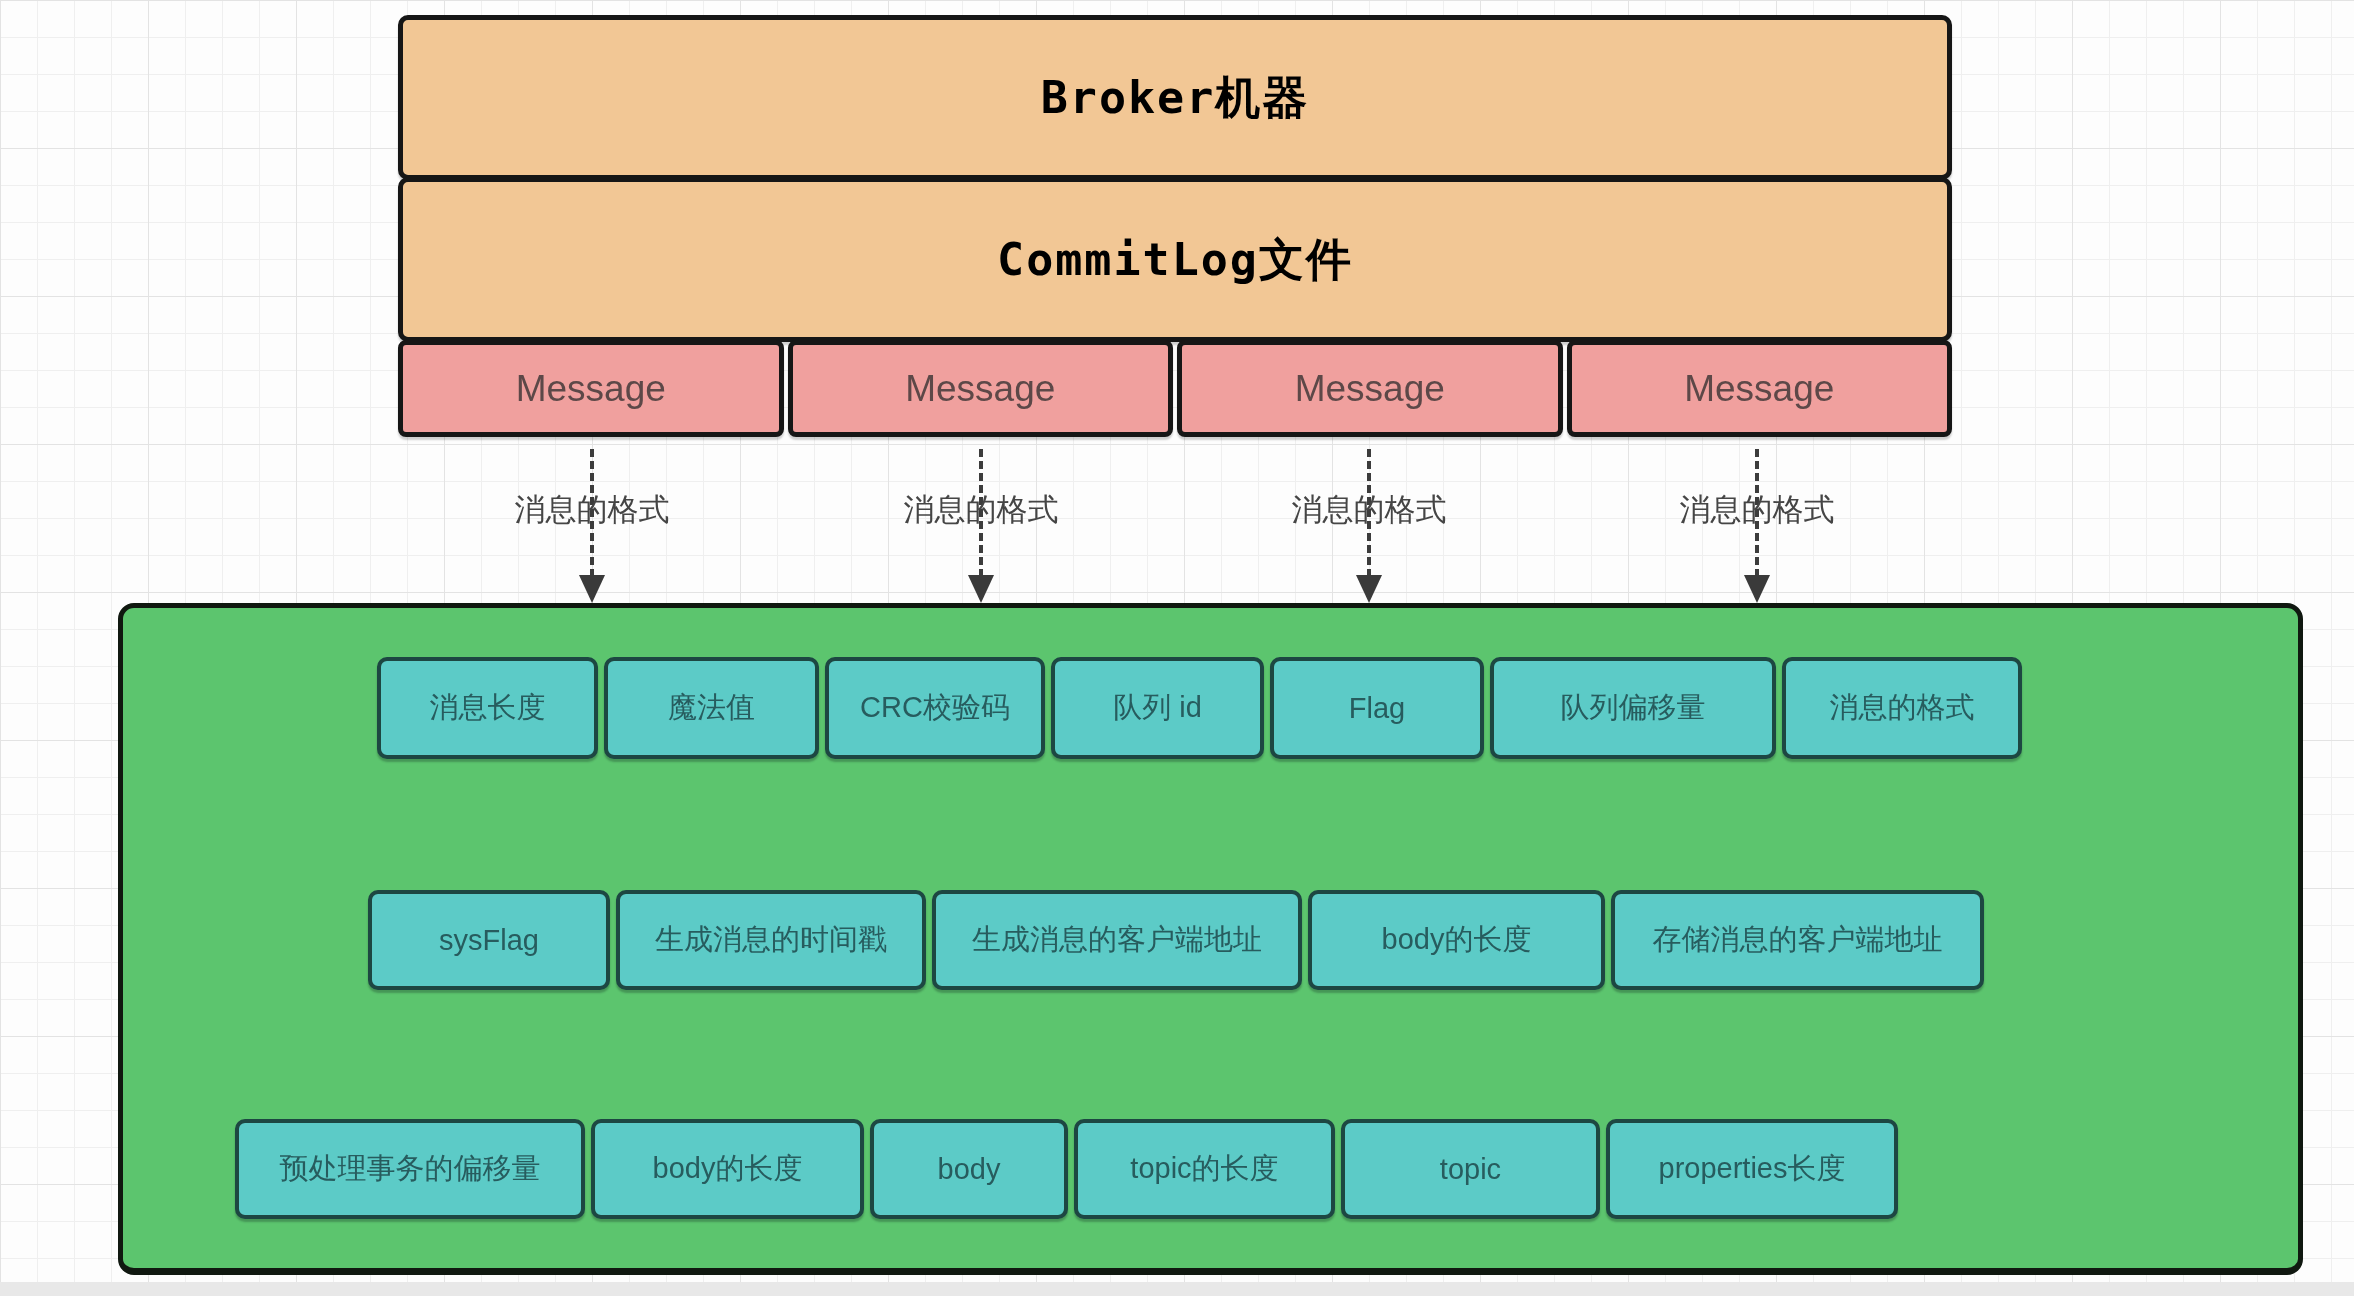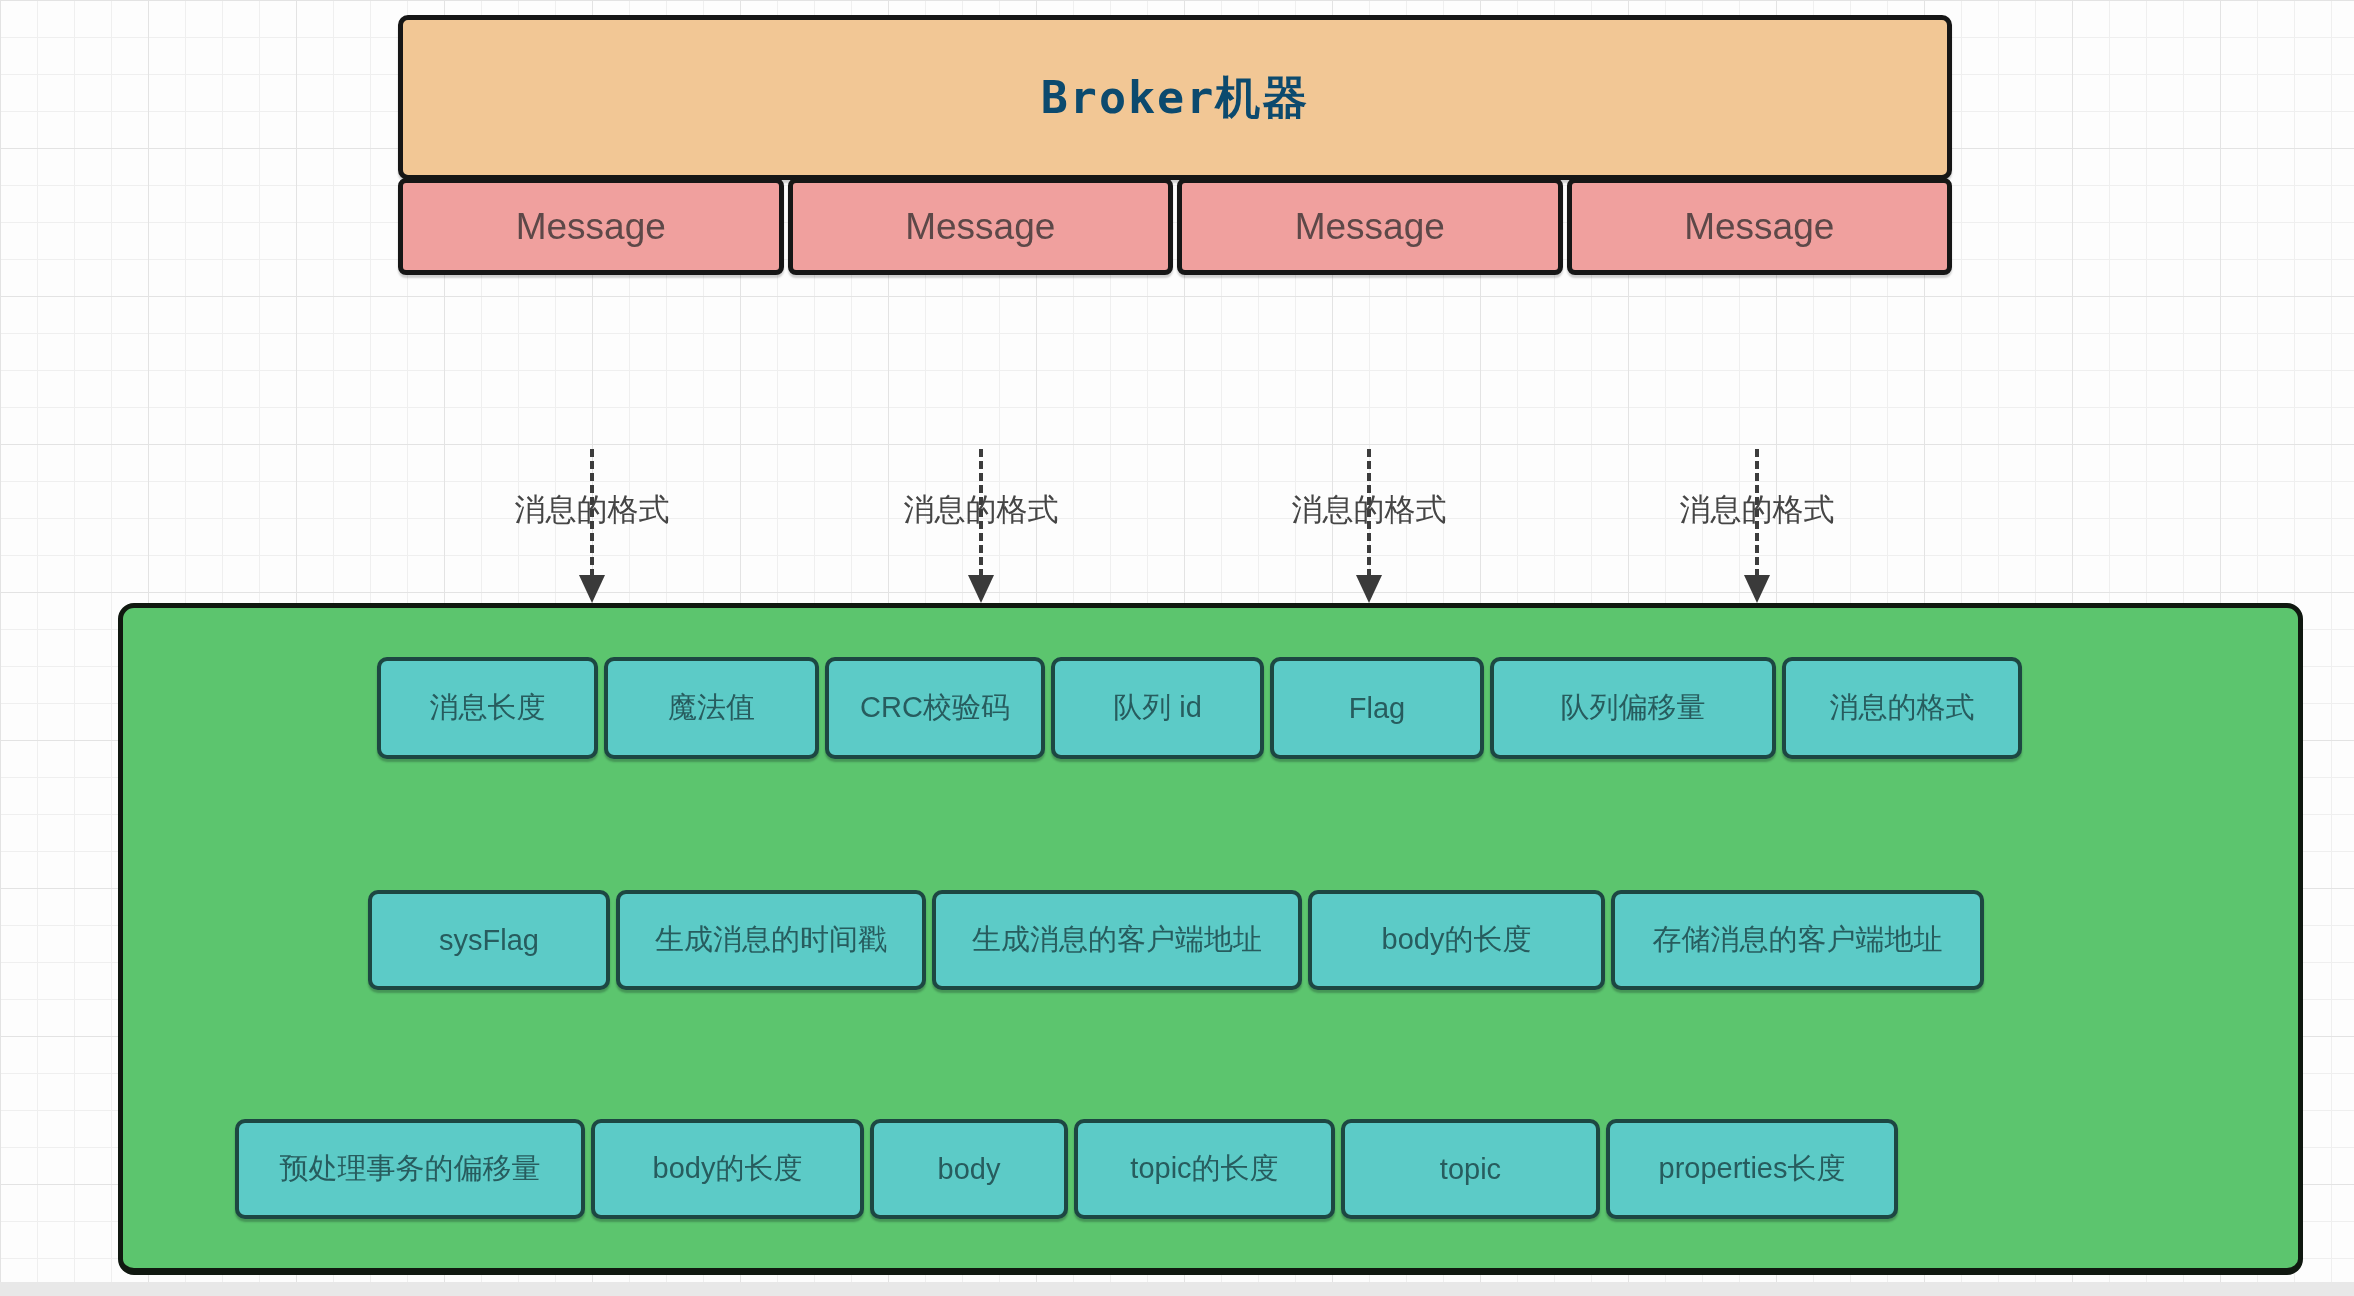--- a/index.html
+++ b/index.html
@@ -20,21 +20,21 @@
   .stack{ position:absolute; left:398px; top:15px; width:1554px; }
   .bigbox{
     height:165px; background:#f2c795;
     border:5px solid #161616; border-radius:10px;
     display:flex; align-items:center; justify-content:center;
     box-shadow:0 3px 2px rgba(0,0,0,0.18);
   }
   .bigbox + .bigbox{ margin-top:-3px; }
   .bigbox .t{
     font-family:"DejaVu Sans Mono","Liberation Mono",monospace;
-    font-weight:bold; font-size:45px; color:#0c4a6e; letter-spacing:2px;
+    font-weight:bold; font-size:45px; color:#000000; letter-spacing:2px;
   }
   .msgrow{ display:flex; gap:4px; margin-top:-2px; }
   .msgbox{
     flex:1; height:97px; background:#f0a09e;
     border:5px solid #161616; border-radius:8px;
     display:flex; align-items:center; justify-content:center;
     box-shadow:0 3px 2px rgba(0,0,0,0.18);
   }
   .msgbox .t{ font-size:37px; color:#5d4848; }
 
@@ -76,20 +76,23 @@
     position:absolute; left:0; top:1282px; width:2354px; height:14px;
     background:#e8e8e8;
   }
 </style>
 </head>
 <body>
 
 <div class="stack">
   <div class="bigbox">
     <span class="t">Broker机器</span>
+  </div>
+  <div class="bigbox">
+    <span class="t">CommitLog文件</span>
   </div>
   <div class="msgrow">
     <div class="msgbox">
       <span class="t">Message</span>
     </div>
     <div class="msgbox">
       <span class="t">Message</span>
     </div>
     <div class="msgbox">
       <span class="t">Message</span>

